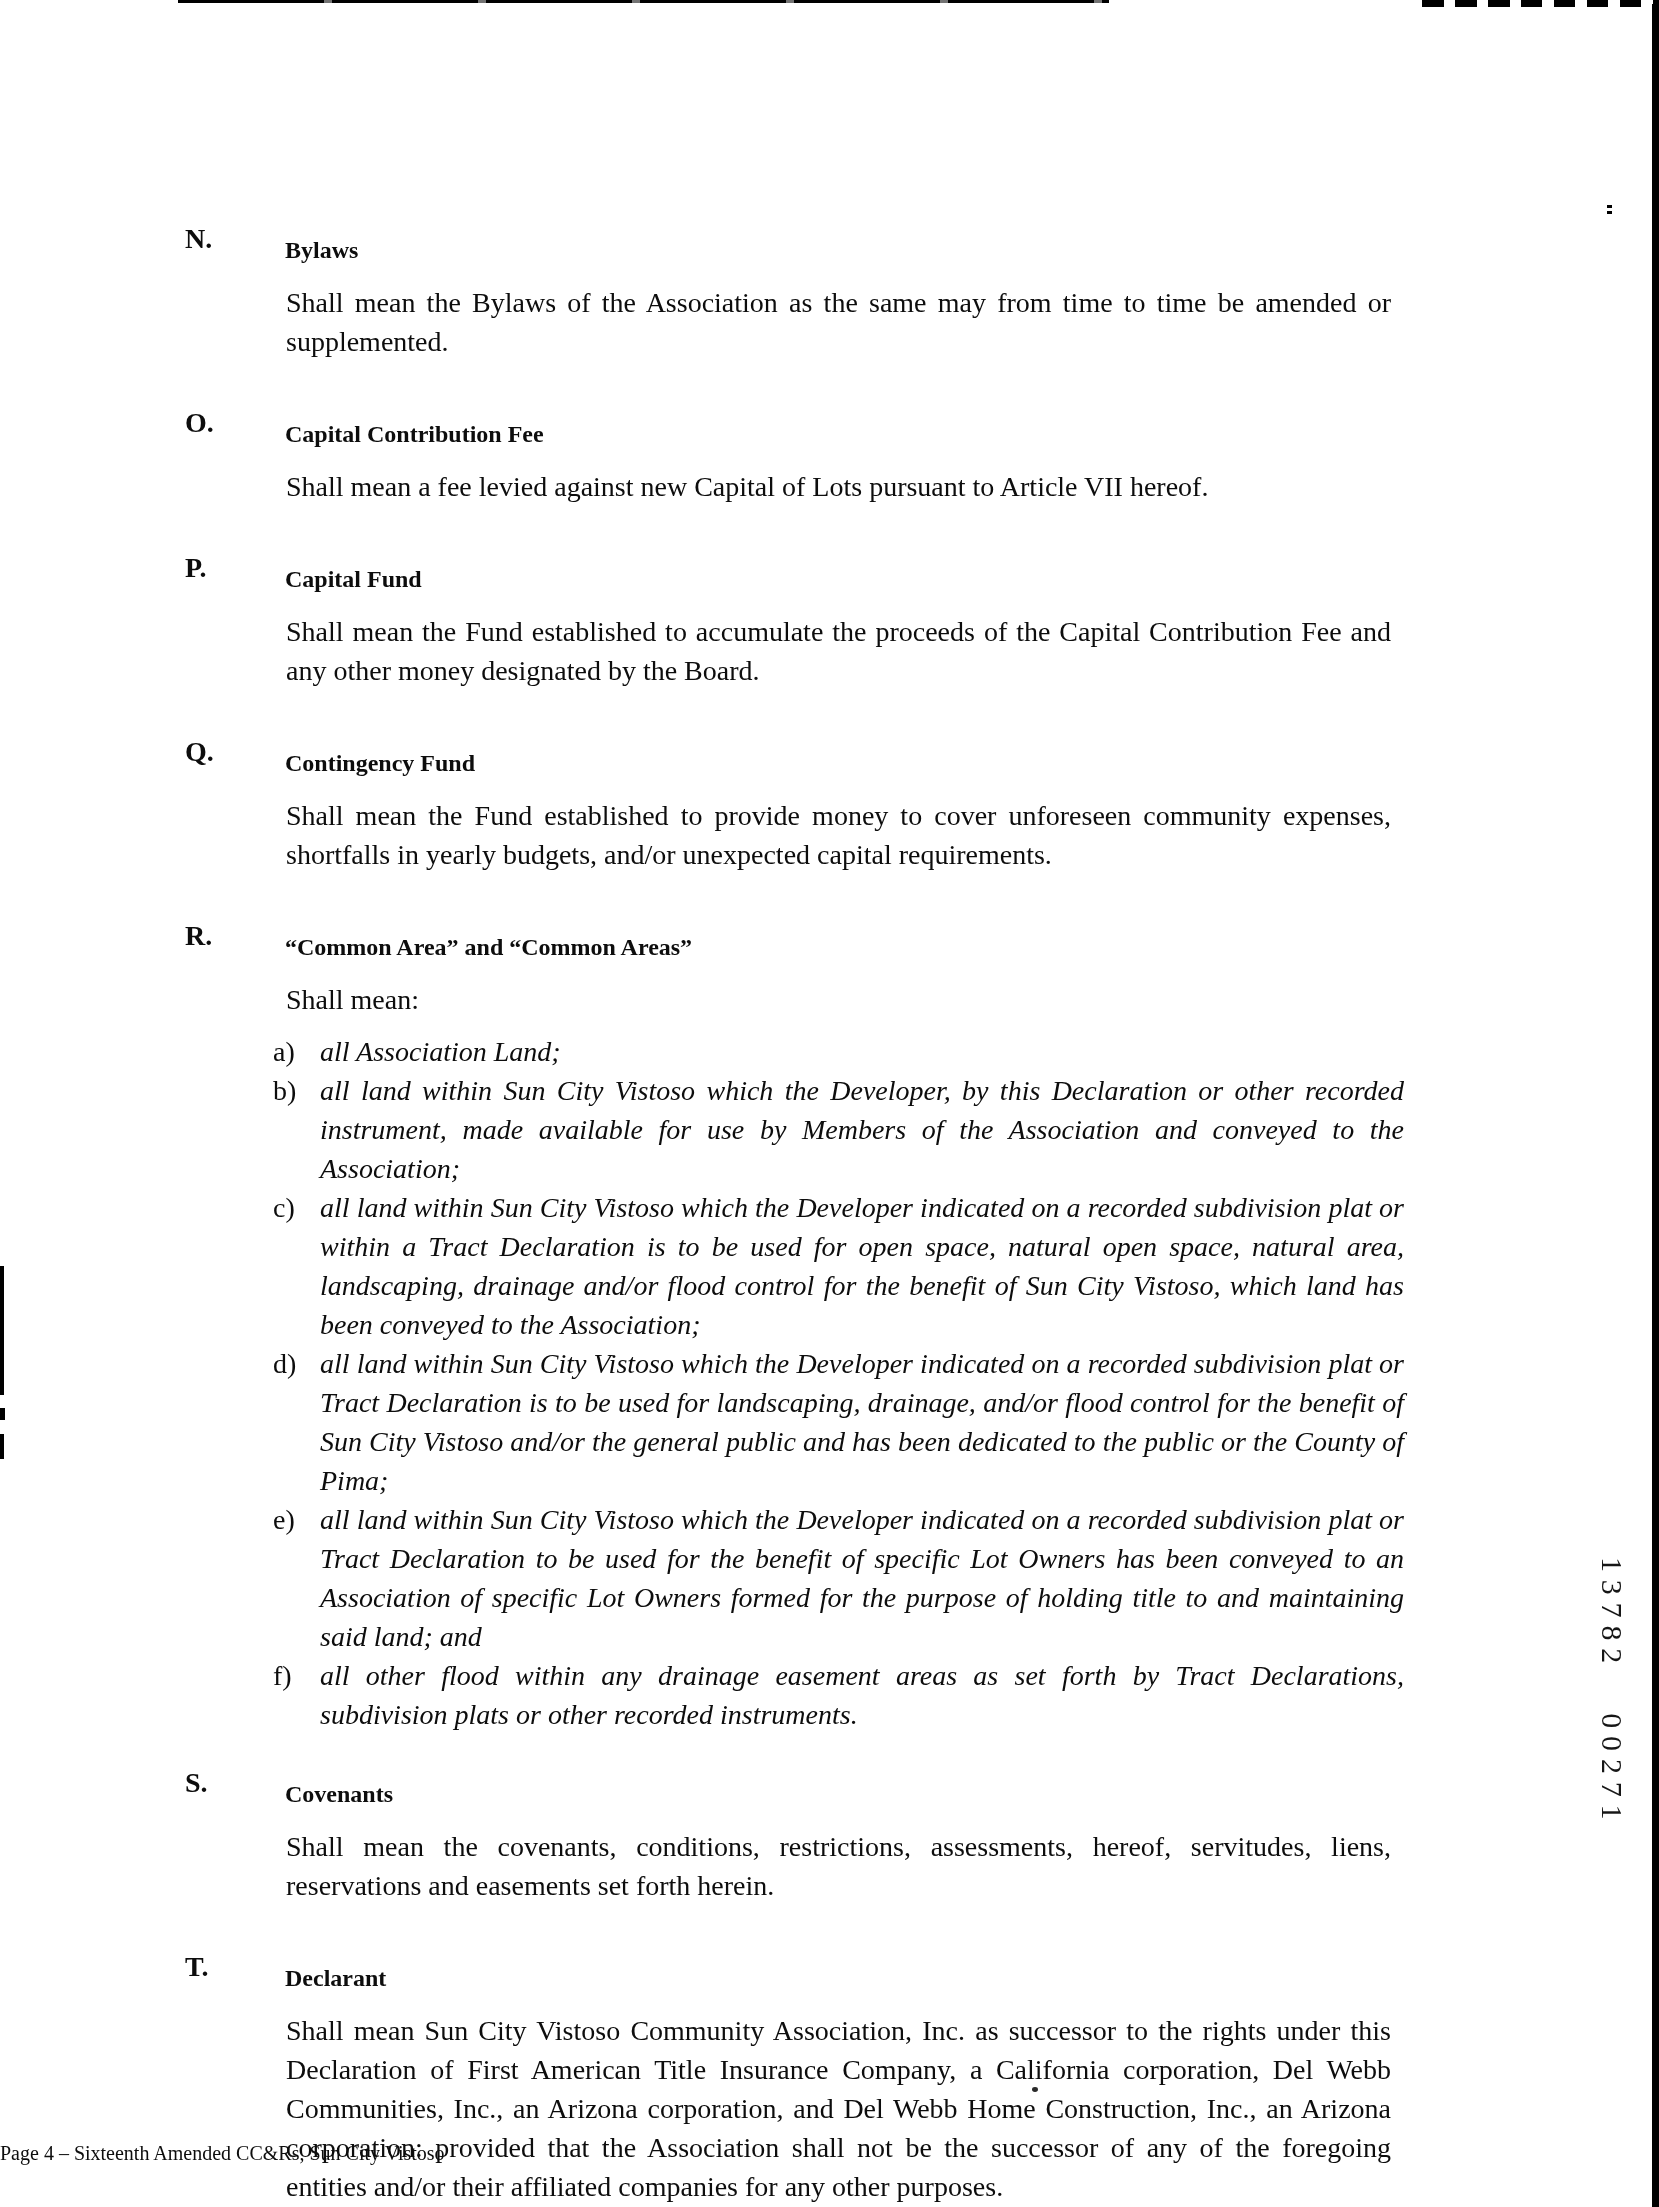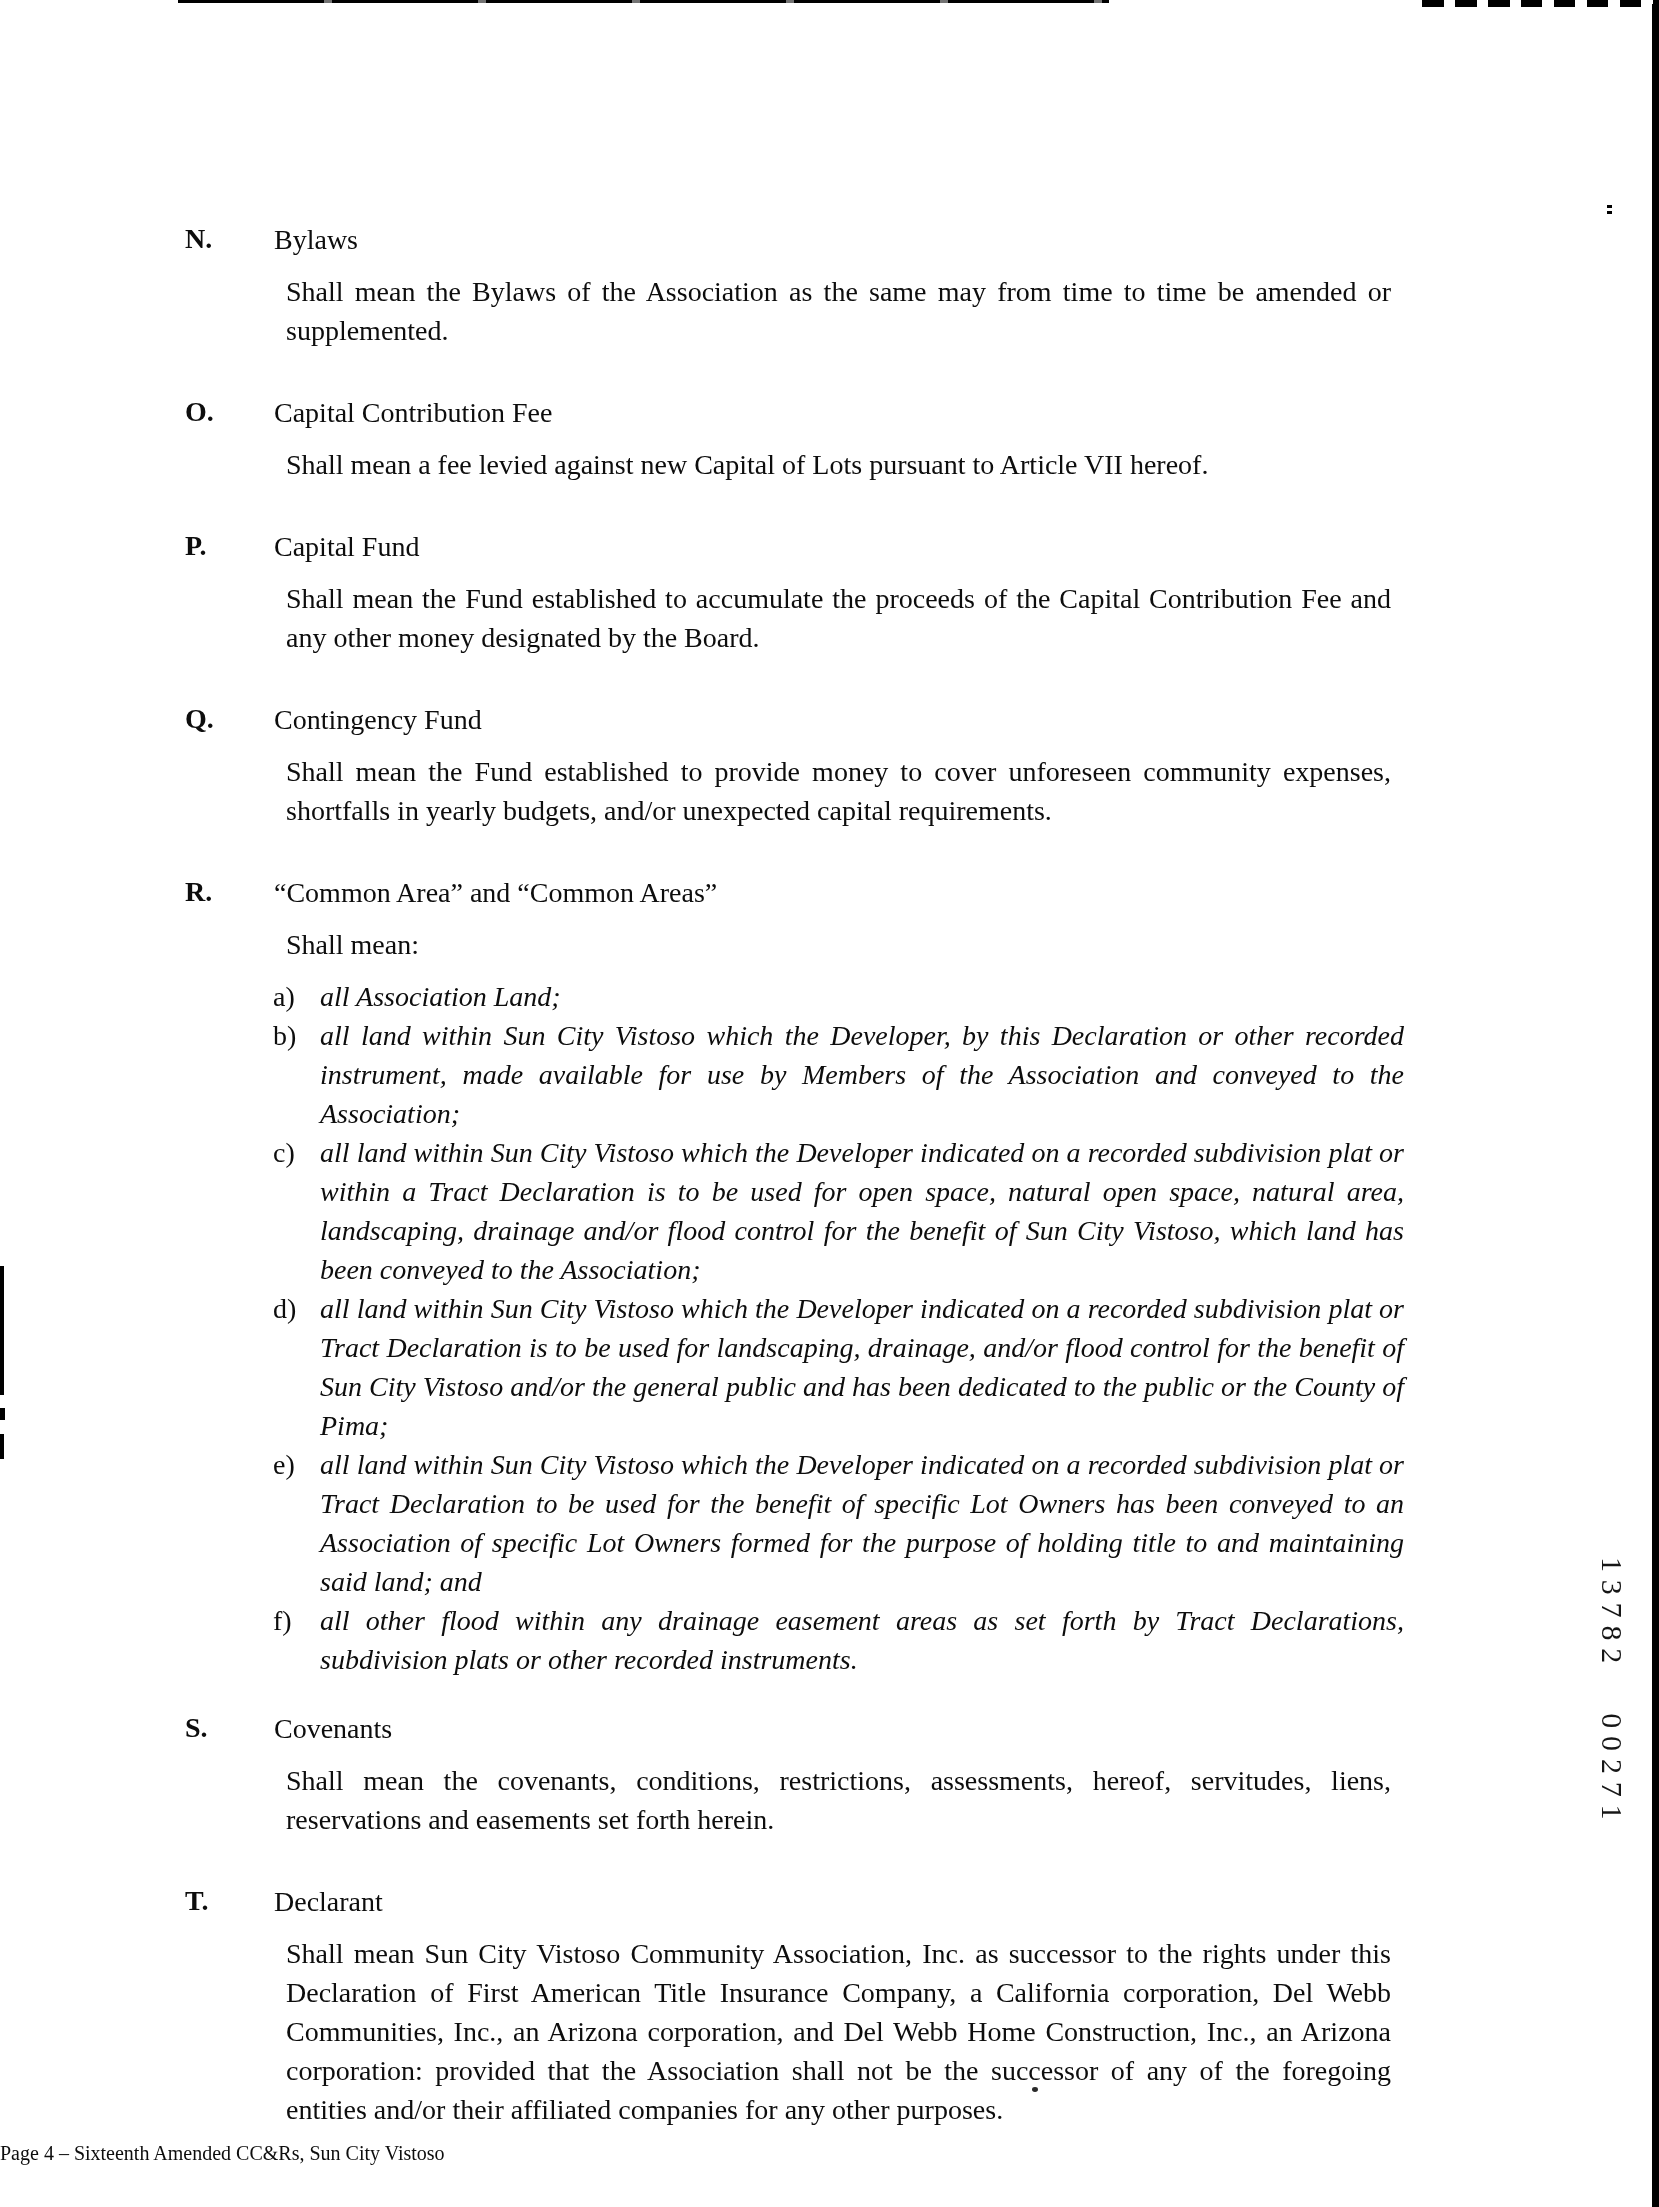--- a/index.html
+++ b/index.html
@@ -14,21 +14,21 @@
   
   .content {
     position:absolute; left:185px; top:219px; width:1219px;
     font-size:28px; line-height:39px;
   }
   .definition-section {
     display:grid; grid-template-columns:88px 1fr;
     margin:0 0 29px 0;
   }
   .letter { font-weight:bold; }
-  .title  { font-weight:normal; font-size:28px; line-height:39px; margin:1px; }
+  .title  { font-weight:bold; font-size:24px; line-height:39px; margin:12px; }
   .para   { margin:13px; text-align:justify; }
   .deflist {}
   .li { display:grid; grid-template-columns:47px 1fr; }
   .lab { }
   .tx  { text-align:justify;font-style:italic; }
   
   .stamp {
     position:absolute; left:1629px; top:1557px;
     transform:rotate(90deg); transform-origin:0 0;
     font-size:30px; letter-spacing:7.8px; word-spacing:27px;

